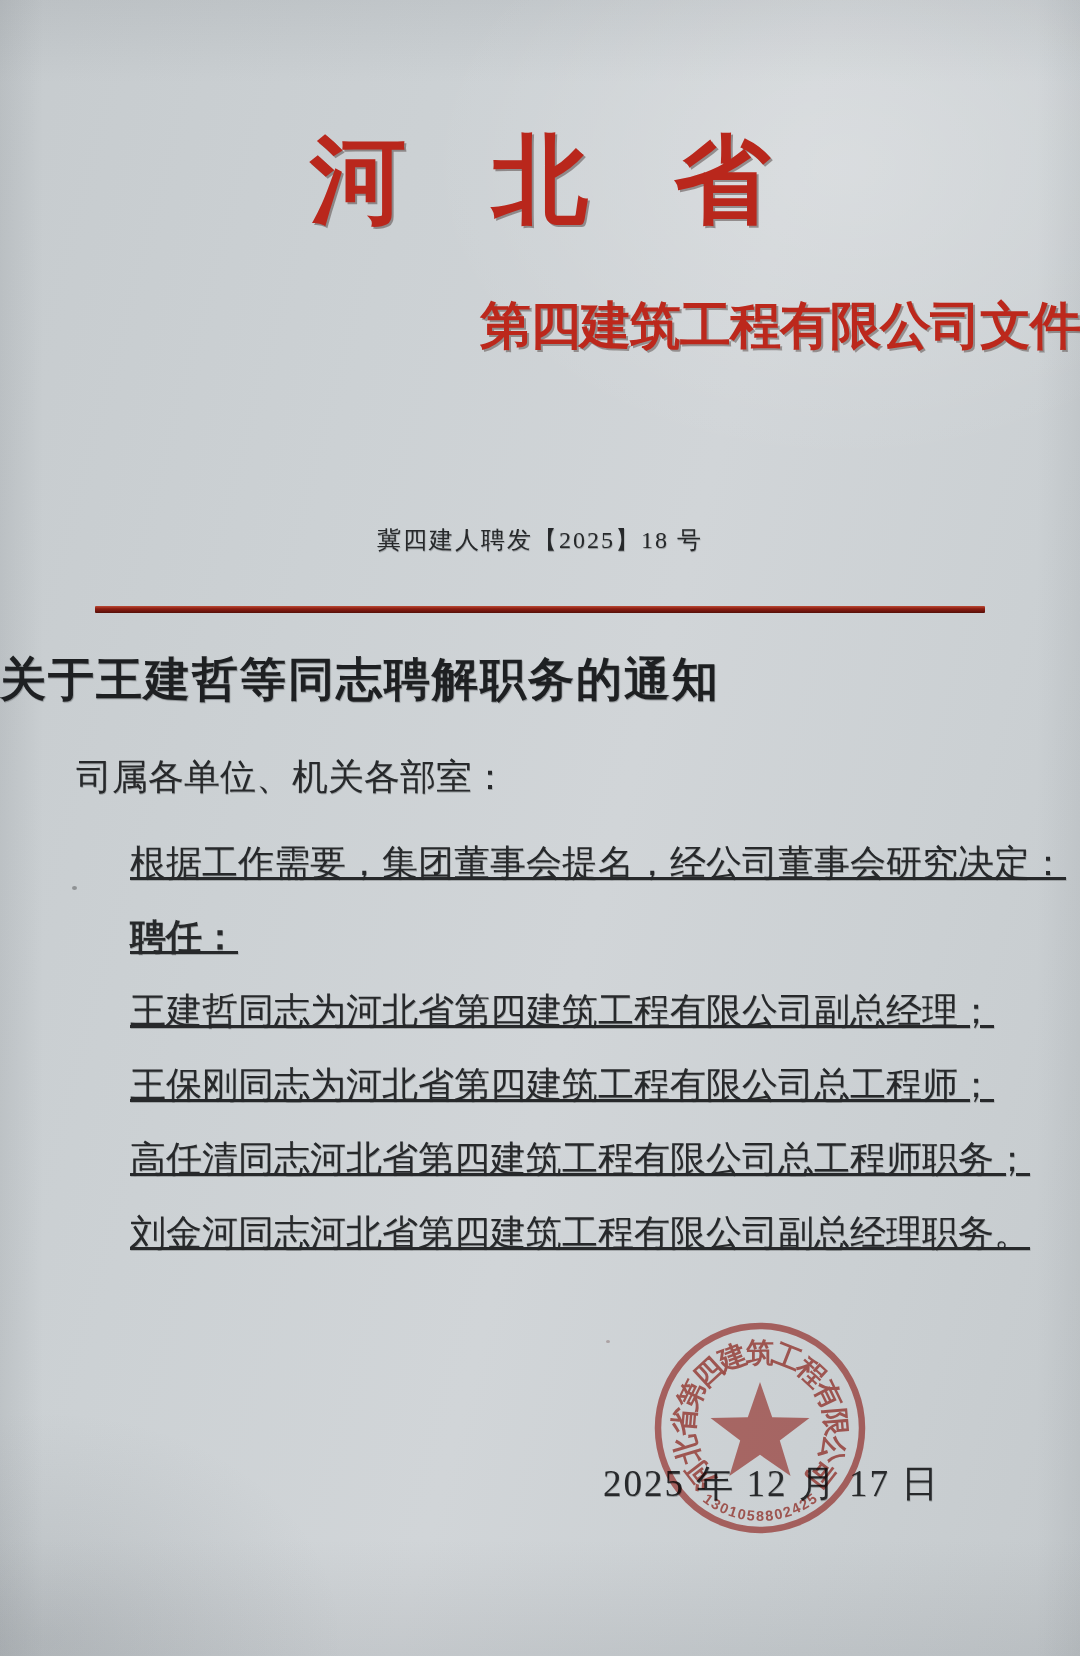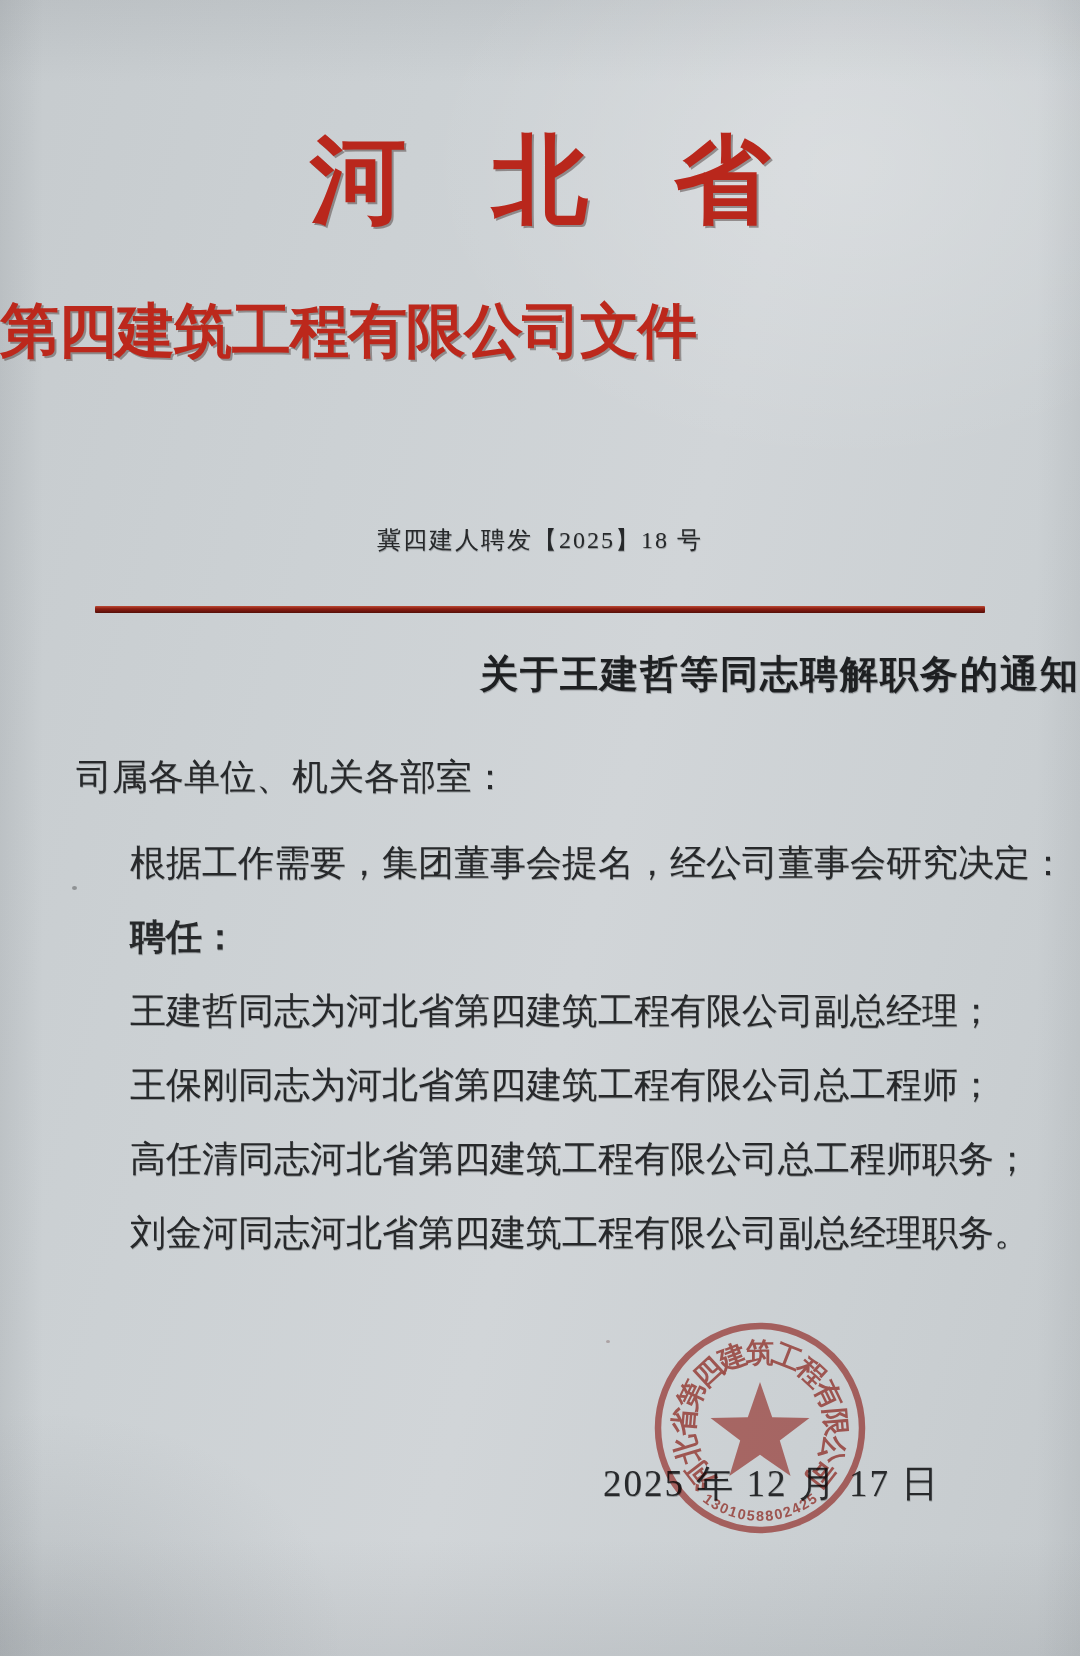--- a/index.html
+++ b/index.html
@@ -20,58 +20,58 @@
     position:absolute;top:128px;left:0;right:0;
     text-align:center;
     font-size:96px;line-height:1.1;font-weight:bold;
     color:#b9271c;
     word-spacing:62px;
     text-shadow:2px 2px 0 rgba(45,25,22,.40);
     white-space:nowrap;
   }
   .org-line2{
     position:absolute;top:296px;left:0;right:0;
-    text-align:left;
-    font-size:59px;line-height:1.2;font-weight:bold;
+    text-align:right;
+    font-size:51px;line-height:1.2;font-weight:bold;
     color:#bc281c;
     letter-spacing:-1px;
     text-shadow:2px 2px 0 rgba(45,25,22,.38);
     white-space:nowrap;
   }
   .doc-number{
     position:absolute;top:526px;left:0;right:0;
     text-align:center;
     font-size:24px;line-height:1.2;
     color:#26282a;
     letter-spacing:2px;
     text-shadow:.6px .9px .7px rgba(40,42,45,.35);
   }
   .red-rule{
     position:absolute;top:606px;left:95px;width:890px;height:7px;
     background:linear-gradient(to bottom,#bb4a36 0%, #8d1d11 40%, #55100a 100%);
     border-radius:1px;
   }
   .notice-title{
     position:absolute;top:652px;left:0;right:0;
-    text-align:right;
-    font-size:38px;line-height:1.2;font-weight:bold;
+    text-align:left;
+    font-size:46px;line-height:1.2;font-weight:bold;
     font-family:"Liberation Sans", sans-serif;
     color:#1e2022;
     letter-spacing:2px;
     text-shadow:.7px 1px .8px rgba(35,37,40,.35);
   }
   .doc-body{
     position:absolute;top:757px;left:76px;right:40px;
     font-size:36px;line-height:40px;
     color:#27292b;
     text-shadow:.5px .8px .6px rgba(40,42,45,.32);
   }
   .doc-body p{margin:0 0 34px 0;white-space:nowrap;}
   .salutation{margin-bottom:46px !important;}
-  .p-indent{text-indent:54px;}
+  .p-indent{text-indent:54px;text-decoration:underline;}
   .p-bold{font-weight:bold;font-family:"Liberation Sans", sans-serif;}
   .date-line{
     position:absolute;top:1462px;left:603px;
     font-size:37px;line-height:1.2;
     color:#27292b;
     letter-spacing:2px;
     white-space:nowrap;
     text-shadow:.5px .8px .6px rgba(40,42,45,.32);
     z-index:1;
   }

